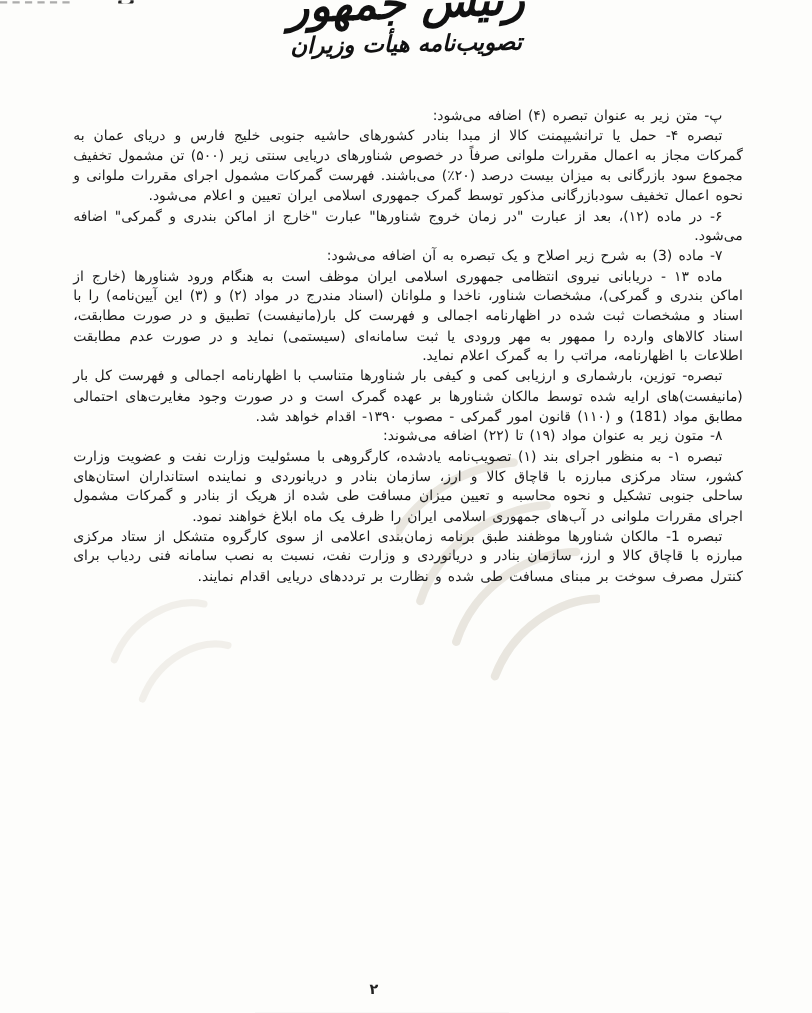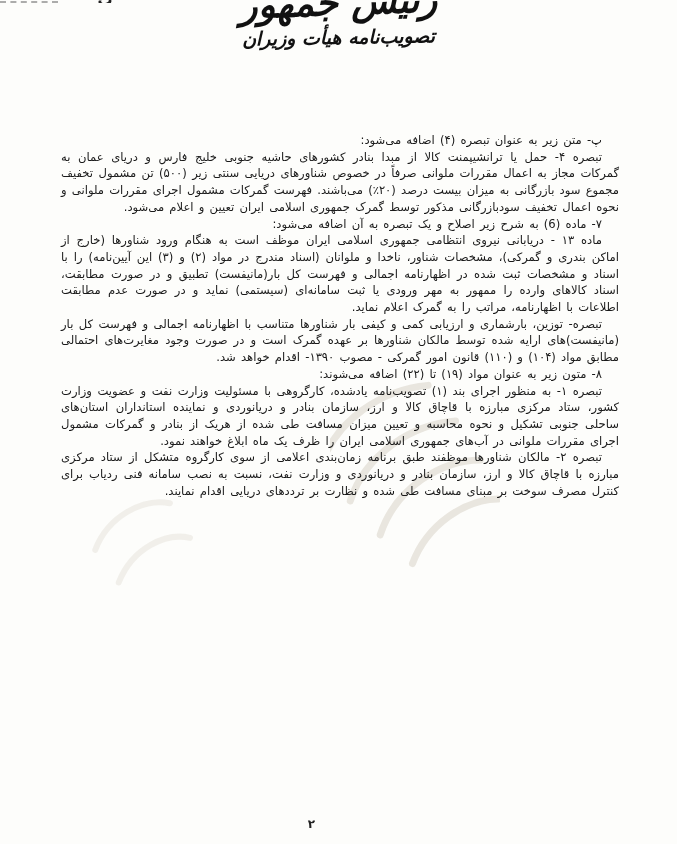--- a/index.html
+++ b/index.html
@@ -40,21 +40,20 @@
     font-size:19px;line-height:1.2;
     font-style:italic;font-weight:bold;
     transform:rotate(-1deg);
   }
   .watermark{position:absolute;pointer-events:none;}
   .wm1{left:330px;top:375px;opacity:.5;}
   .wm2{left:90px;top:490px;opacity:.32;}
   .content{
     position:absolute;top:88px;right:58px;width:558px;
     color:#1a1a1a;
-    margin-top:44px;
   }
   .content p{
     margin:0;
     font-size:11.6px;
     line-height:16.7px;
     font-weight:500;
     text-align:justify;
     text-indent:17px;
     word-spacing:1.5px;
   }
@@ -89,23 +88,24 @@
   <svg class="watermark wm2" width="110" height="120" viewBox="0 0 110 120">
     <g fill="none" stroke="#d9d4c9" stroke-width="6" stroke-linecap="round" transform="rotate(-30 55 60)">
       <path d="M12 35 C 40 12, 80 14, 100 32"></path>
       <path d="M16 75 C 45 52, 82 55, 100 72"></path>
     </g>
   </svg>
 
   <div class="content">
     <p>پ- متن زیر به عنوان تبصره (۴) اضافه می‌شود:</p>
     <p>تبصره ۴- حمل یا ترانشیپمنت کالا از مبدا بنادر کشورهای حاشیه جنوبی خلیج فارس و دریای عمان به گمرکات مجاز به اعمال مقررات ملوانی صرفاً در خصوص شناورهای دریایی سنتی زیر (۵۰۰) تن مشمول تخفیف مجموع سود بازرگانی به میزان بیست درصد (۲۰٪) می‌باشند. فهرست گمرکات مشمول اجرای مقررات ملوانی و نحوه اعمال تخفیف سودبازرگانی مذکور توسط گمرک جمهوری اسلامی ایران تعیین و اعلام می‌شود.</p>
-    <p>۷- ماده (6) به شرح زیر اصلاح و یک تبصره به آن اضافه می‌شود:</p>
+    <p>۶- در ماده (۱۲)، بعد از عبارت "در زمان خروج شناورها" عبارت "خارج از اماکن بندری و گمرکی" اضافه می‌شود.</p>
+    <p>۷- ماده (3) به شرح زیر اصلاح و یک تبصره به آن اضافه می‌شود:</p>
     <p>ماده ۱۳ - دریابانی نیروی انتظامی جمهوری اسلامی ایران موظف است به هنگام ورود شناورها (خارج از اماکن بندری و گمرکی)، مشخصات شناور، ناخدا و ملوانان (اسناد مندرج در مواد (۲) و (۳) این آیین‌نامه) را با اسناد و مشخصات ثبت شده در اظهارنامه اجمالی و فهرست کل بار(مانیفست) تطبیق و در صورت مطابقت، اسناد کالاهای وارده را ممهور به مهر ورودی یا ثبت سامانه‌ای (سیستمی) نماید و در صورت عدم مطابقت اطلاعات با اظهارنامه، مراتب را به گمرک اعلام نماید.</p>
-    <p>تبصره- توزین، بارشماری و ارزیابی کمی و کیفی بار شناورها متناسب با اظهارنامه اجمالی و فهرست کل بار (مانیفست)های ارایه شده توسط مالکان شناورها بر عهده گمرک است و در صورت وجود مغایرت‌های احتمالی مطابق مواد (۱۰۴) و (۱۱۰) قانون امور گمرکی - مصوب ۱۳۹۰- اقدام خواهد شد.</p>
+    <p>تبصره- توزین، بارشماری و ارزیابی کمی و کیفی بار شناورها متناسب با اظهارنامه اجمالی و فهرست کل بار (مانیفست)های ارایه شده توسط مالکان شناورها بر عهده گمرک است و در صورت وجود مغایرت‌های احتمالی مطابق مواد (181) و (۱۱۰) قانون امور گمرکی - مصوب ۱۳۹۰- اقدام خواهد شد.</p>
     <p>۸- متون زیر به عنوان مواد (۱۹) تا (۲۲) اضافه می‌شوند:</p>
     <p>تبصره ۱- به منظور اجرای بند (۱) تصویب‌نامه یادشده، کارگروهی با مسئولیت وزارت نفت و عضویت وزارت کشور، ستاد مرکزی مبارزه با قاچاق کالا و ارز، سازمان بنادر و دریانوردی و نماینده استانداران استان‌های ساحلی جنوبی تشکیل و نحوه محاسبه و تعیین میزان مسافت طی شده از هریک از بنادر و گمرکات مشمول اجرای مقررات ملوانی در آب‌های جمهوری اسلامی ایران را ظرف یک ماه ابلاغ خواهند نمود.</p>
-    <p>تبصره ۲- مالکان شناورها موظفند طبق برنامه زمان‌بندی اعلامی از سوی کارگروه متشکل از ستاد مرکزی مبارزه با قاچاق کالا و ارز، سازمان بنادر و دریانوردی و وزارت نفت، نسبت به نصب سامانه فنی ردیاب برای کنترل مصرف سوخت بر مبنای مسافت طی شده و نظارت بر ترددهای دریایی اقدام نمایند.</p>
+    <p>تبصره 1- مالکان شناورها موظفند طبق برنامه زمان‌بندی اعلامی از سوی کارگروه متشکل از ستاد مرکزی مبارزه با قاچاق کالا و ارز، سازمان بنادر و دریانوردی و وزارت نفت، نسبت به نصب سامانه فنی ردیاب برای کنترل مصرف سوخت بر مبنای مسافت طی شده و نظارت بر ترددهای دریایی اقدام نمایند.</p>
   </div>
 
   <div class="page-number">۲</div>
 
 </div>
 
 </body></html>

